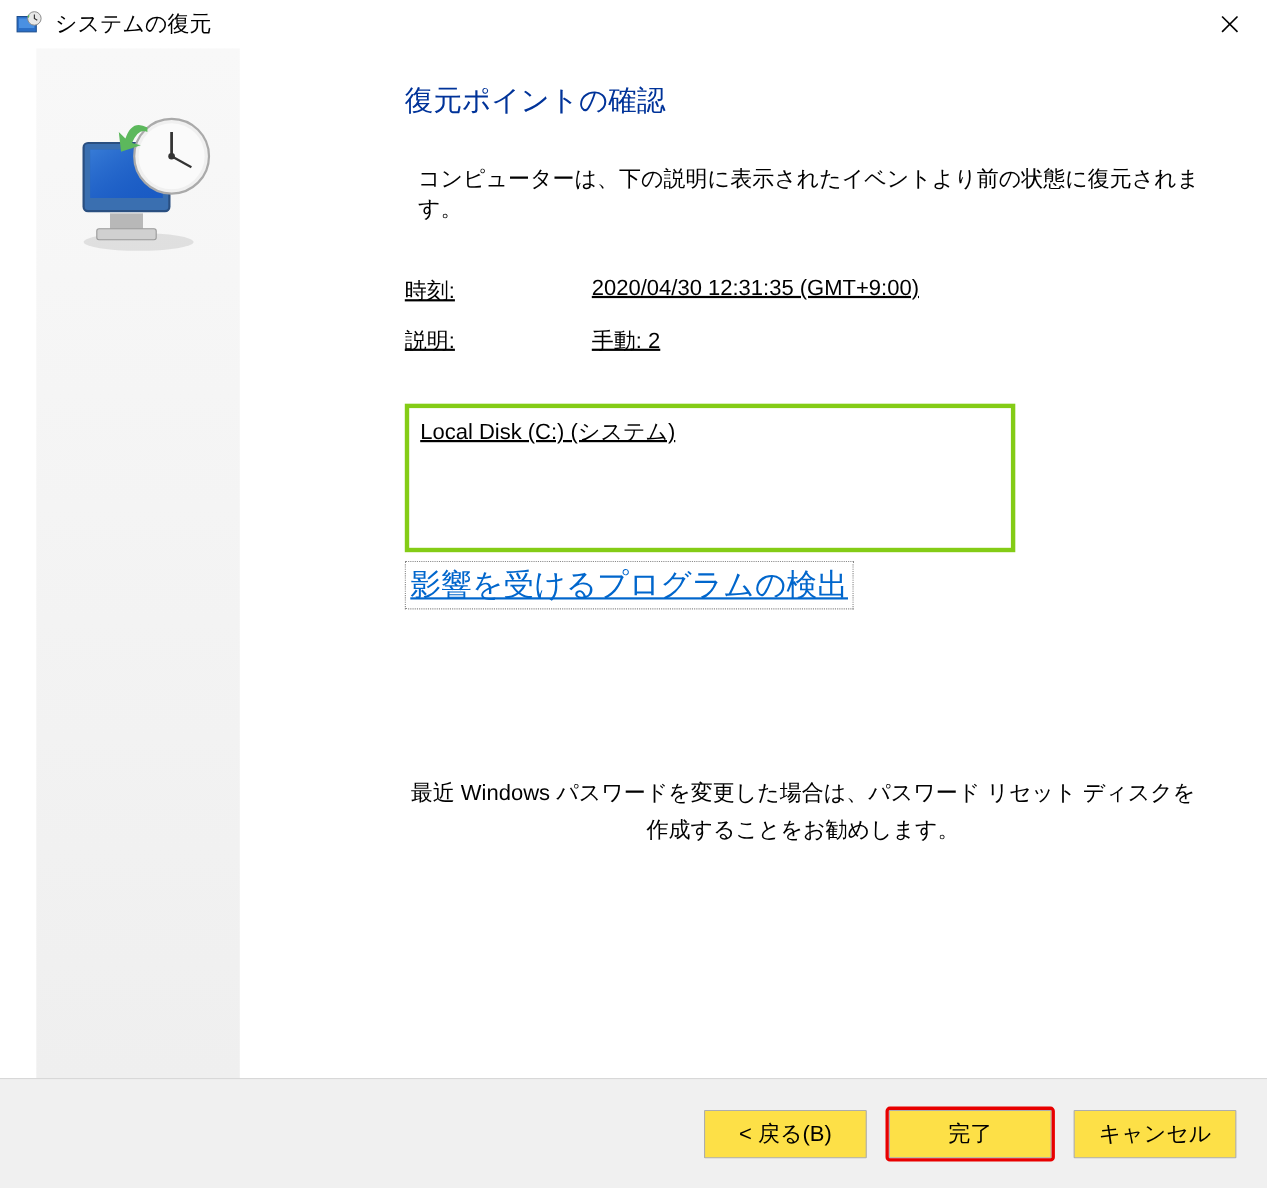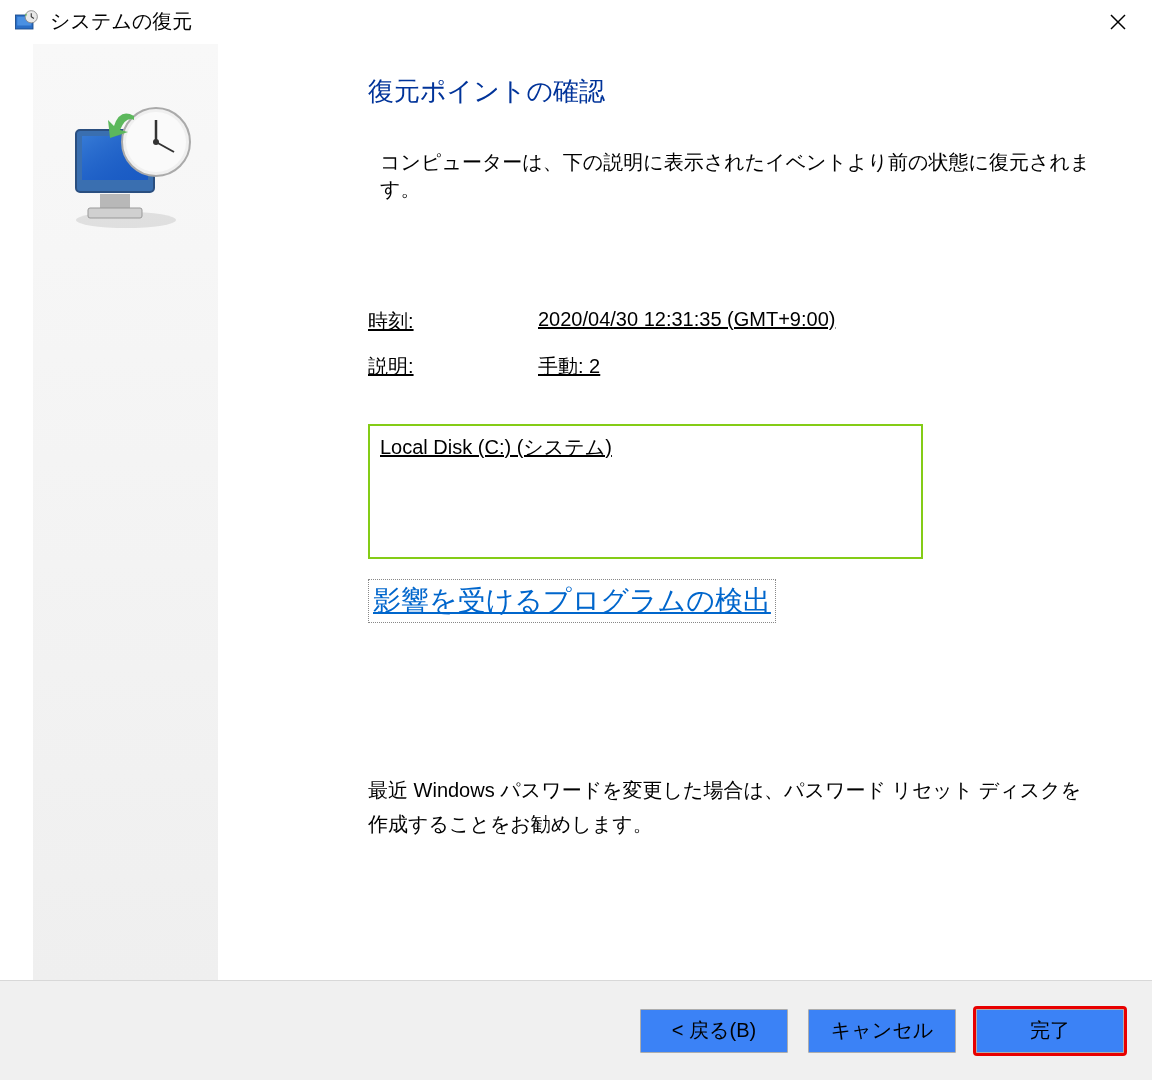--- a/index.html
+++ b/index.html
@@ -75,75 +75,76 @@
     }
     .heading {
       font-size: 26px;
       font-weight: normal;
       color: #003399;
       margin-bottom: 40px;
     }
     .subtext {
       font-size: 20px;
       color: #000;
-      margin-bottom: 105px;
+      margin-bottom: 48px;
       padding-left: 12px;
     }
     .field-row {
       display: flex;
       margin-bottom: 18px;
       font-size: 20px;
       text-decoration: underline;
     }
     .field-label {
       width: 170px;
     }
     .field-value {
       flex: 1;
     }
     .drive-box {
-      border: 2px solid #84cc16;
+      border: 4px solid #84cc16;
       width: 555px;
       height: 135px;
       padding: 8px 10px;
       font-size: 20px;
-      margin-bottom: 20px;
+      margin-bottom: 8px;
     }
     .link-scan {
       color: #0066cc;
       text-decoration: underline;
       font-size: 28px;
       border: 1px dotted #888;
       padding: 2px 4px;
       display: inline-block;
       cursor: pointer;
     }
     .info-text {
       font-size: 20px;
       color: #000;
       line-height: 1.7;
       margin-top: 150px;
     }
     .info-text p {
       margin-bottom: 32px;
+      text-align: center;
     }
     .button-bar {
       height: 100px;
       border-top: 1px solid #d8d8d8;
       background: #f0f0f0;
       display: flex;
       justify-content: flex-end;
       align-items: center;
       padding: 0 28px;
       gap: 20px;
     }
     .btn {
       width: 148px;
       height: 44px;
-      background: #3b82f6;
+      background: #fde047;
       border: 1px solid #adadad;
       font-size: 20px;
       font-family: inherit;
       cursor: pointer;
       border-radius: 1px;
     }
     .btn.highlighted {
       outline: 3px solid #e80000;
       outline-offset: 0px;
     }
@@ -220,15 +221,15 @@
     </div>
 
     <div class="info-text">
       <p>最近 Windows パスワードを変更した場合は、パスワード リセット ディスクを作成することをお勧めします。</p>
     </div>
   </div>
 </div>
 
 <div class="button-bar">
   <button class="btn">&lt; 戻る(B)</button>
+  <button class="btn highlighted">完了</button>
   <button class="btn">キャンセル</button>
-  <button class="btn highlighted">完了</button>
 </div>
 
 </body></html>

